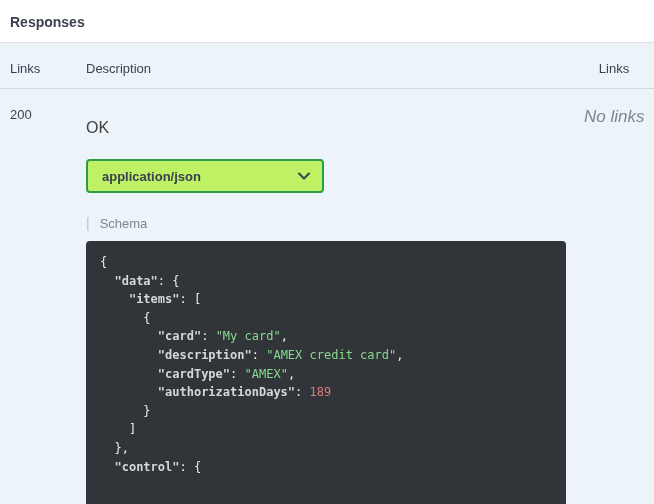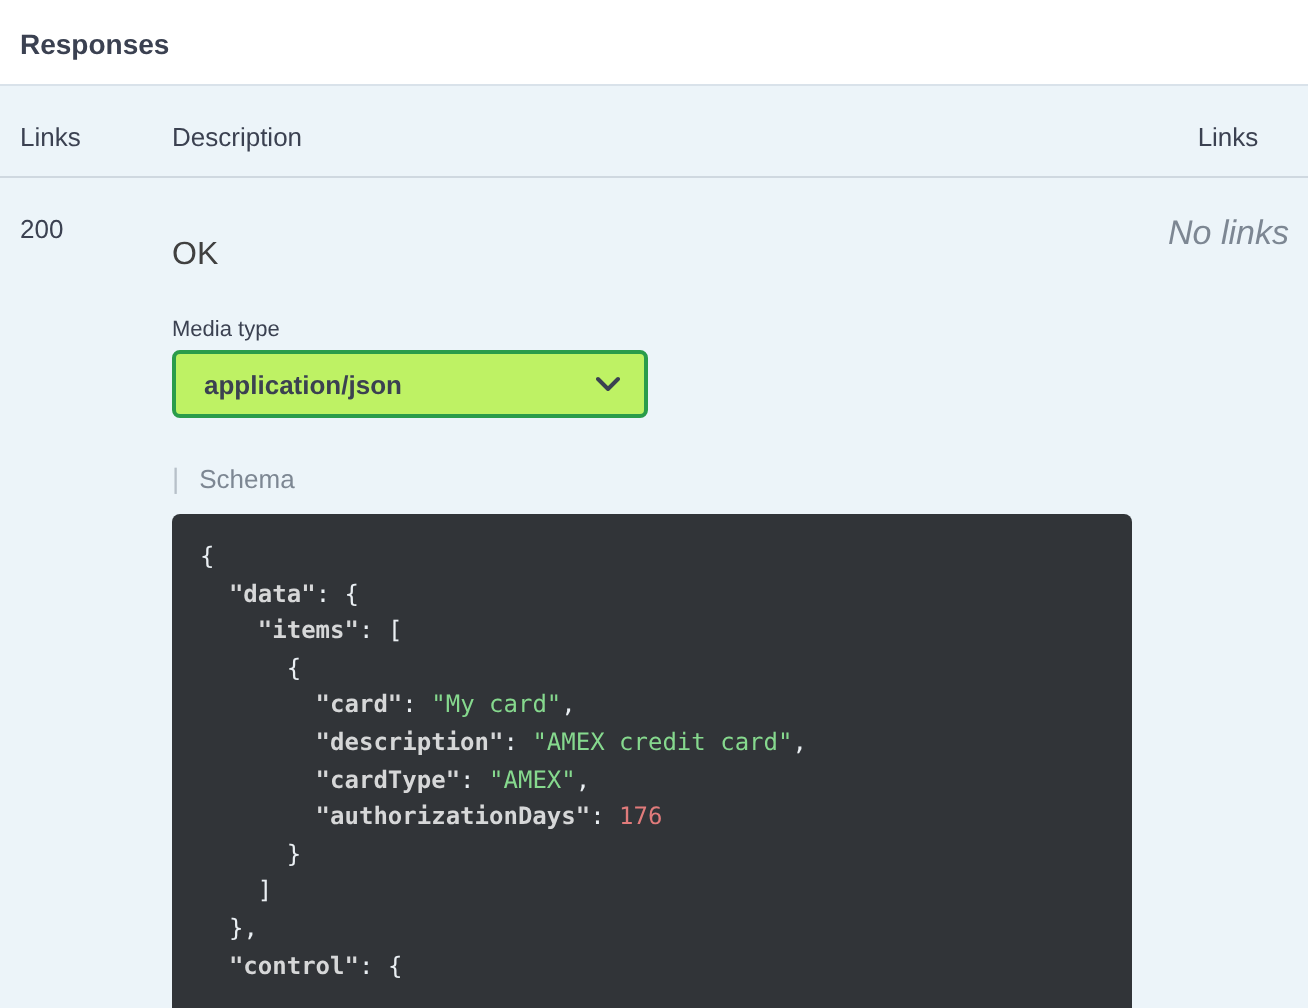--- a/index.html
+++ b/index.html
@@ -133,21 +133,20 @@
     <div class="col-desc">Description</div>
     <div class="col-links">Links</div>
   </div>
 
   <div class="row">
     <div class="code-cell">200</div>
 
     <div class="desc-cell">
       <div class="ok-text">OK</div>
 
-      <div class="media-label">Media type</div>
       <div class="media-select">
         <span>application/json</span>
         <span class="chevron">
           <svg width="12" height="8" viewBox="0 0 12 8" fill="none">
               <path d="M1 1.5L6 6.5L11 1.5" stroke-width="2" stroke-linecap="round" stroke-linejoin="round"></path>
             </svg>
         </span>
       </div>
 
       <div class="tab-row">
@@ -155,21 +154,21 @@
         <span class="tab inactive">Schema</span>
       </div>
 
       <div class="code-block" id="code-block"><span class="tok-punct">{</span>
   <span class="tok-key">"data"</span><span class="tok-punct">:</span> <span class="tok-punct">{</span>
     <span class="tok-key">"items"</span><span class="tok-punct">:</span> <span class="tok-punct">[</span>
       <span class="tok-punct">{</span>
         <span class="tok-key">"card"</span><span class="tok-punct">:</span> <span class="tok-str">"My card"</span><span class="tok-punct">,</span>
         <span class="tok-key">"description"</span><span class="tok-punct">:</span> <span class="tok-str">"AMEX credit card"</span><span class="tok-punct">,</span>
         <span class="tok-key">"cardType"</span><span class="tok-punct">:</span> <span class="tok-str">"AMEX"</span><span class="tok-punct">,</span>
-        <span class="tok-key">"authorizationDays"</span><span class="tok-punct">:</span> <span class="tok-num">176</span>
+        <span class="tok-key">"authorizationDays"</span><span class="tok-punct">:</span> <span class="tok-num">189</span>
       <span class="tok-punct">}</span>
     <span class="tok-punct">]</span>
   <span class="tok-punct">}</span><span class="tok-punct">,</span>
   <span class="tok-key">"control"</span><span class="tok-punct">:</span> <span class="tok-punct">{</span>
      
   
 </div>
     </div>
 
     <div class="links-cell">No links</div>

